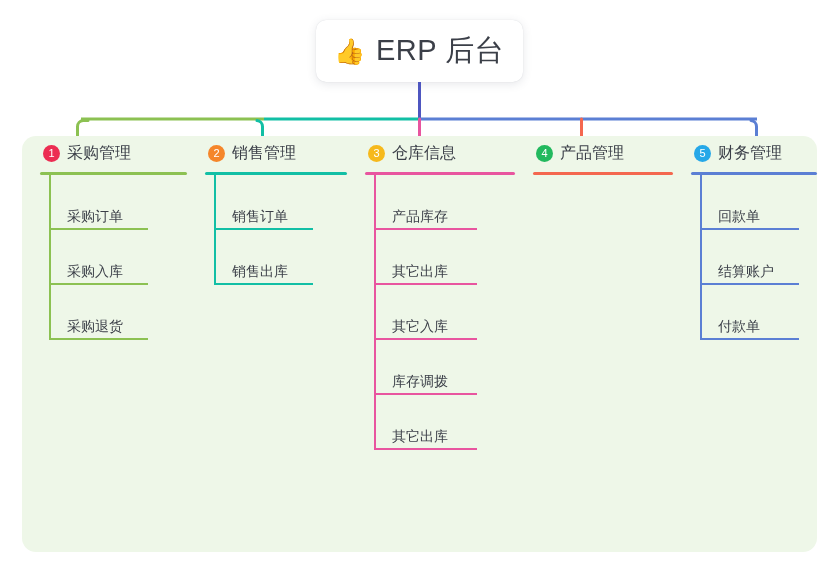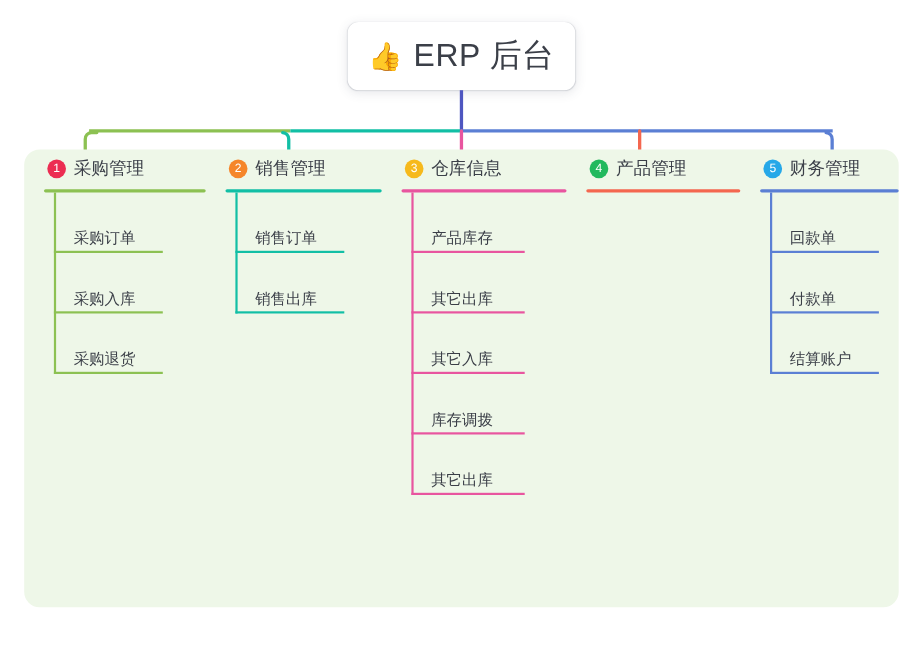--- a/index.html
+++ b/index.html
@@ -273,24 +273,24 @@
         <span class="col-title">财务管理</span>
       </div>
       <div class="head-rule" style="background: rgb(91, 127, 212);"></div>
       <div class="leaves">
         <div class="spine" style="background: rgb(91, 127, 212);"></div>
         <div class="leaf">
           <span class="leaf-text">回款单</span>
           <span class="leaf-rule" style="background: rgb(91, 127, 212);"></span>
         </div>
         <div class="leaf">
+          <span class="leaf-text">结算账户</span>
+          <span class="leaf-rule" style="background: rgb(91, 127, 212);"></span>
+        </div>
+        <div class="leaf">
           <span class="leaf-text">付款单</span>
           <span class="leaf-rule" style="background: rgb(91, 127, 212);"></span>
         </div>
-        <div class="leaf">
-          <span class="leaf-text">结算账户</span>
-          <span class="leaf-rule" style="background: rgb(91, 127, 212);"></span>
-        </div>
       </div>
     </div>
 
   </div>
 </div>
 
 </body></html>

